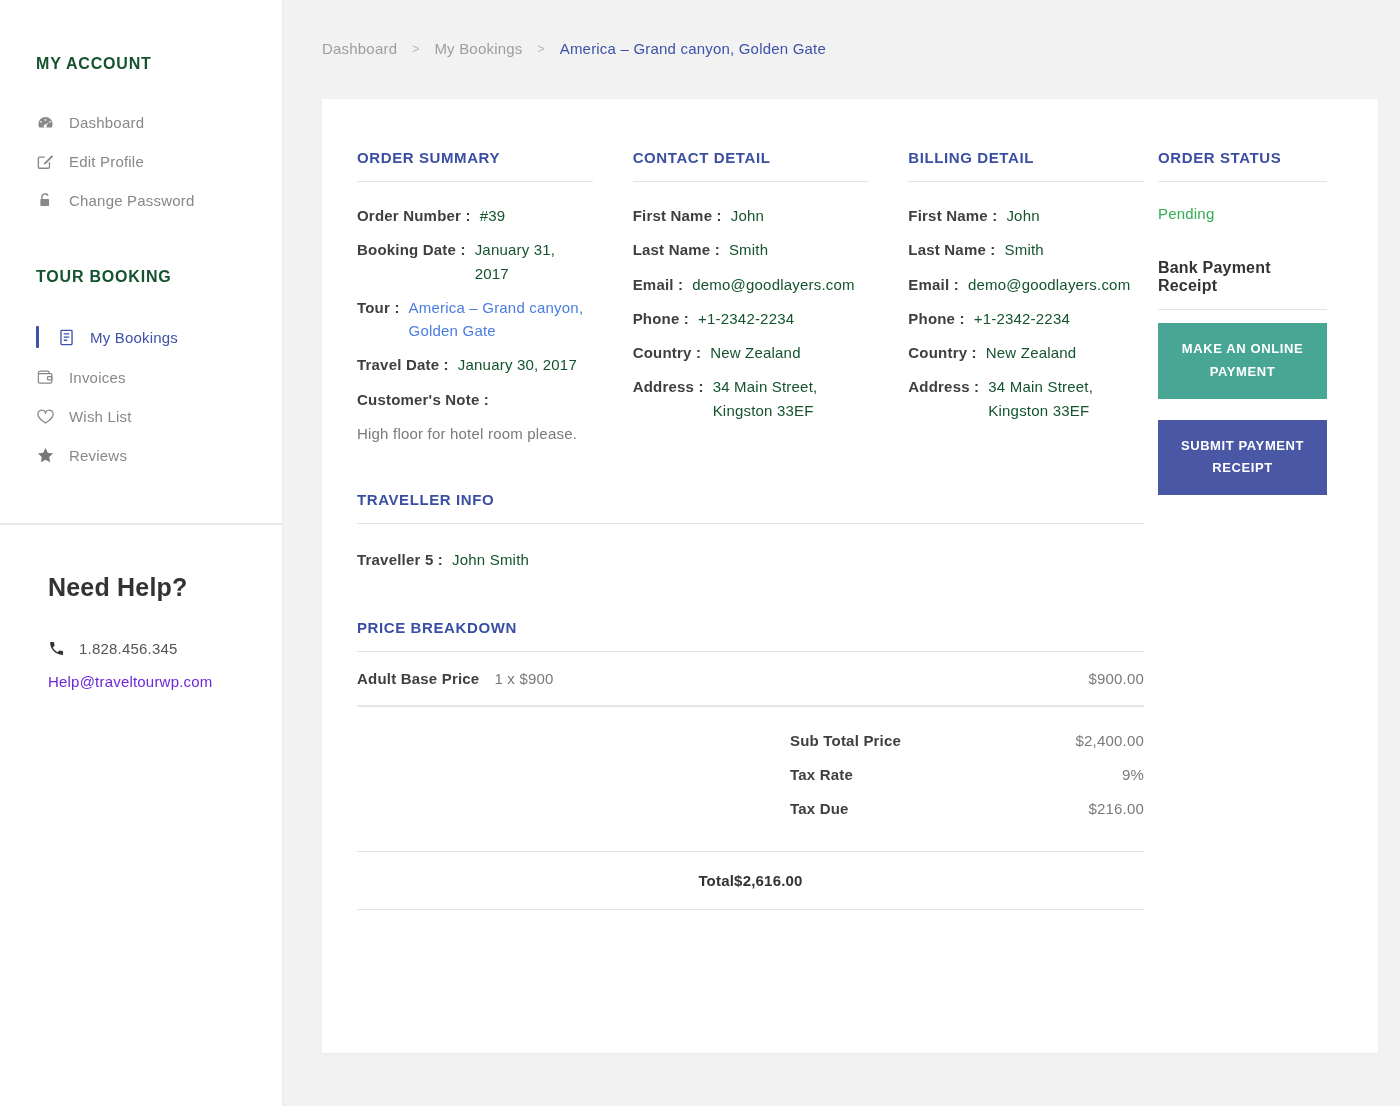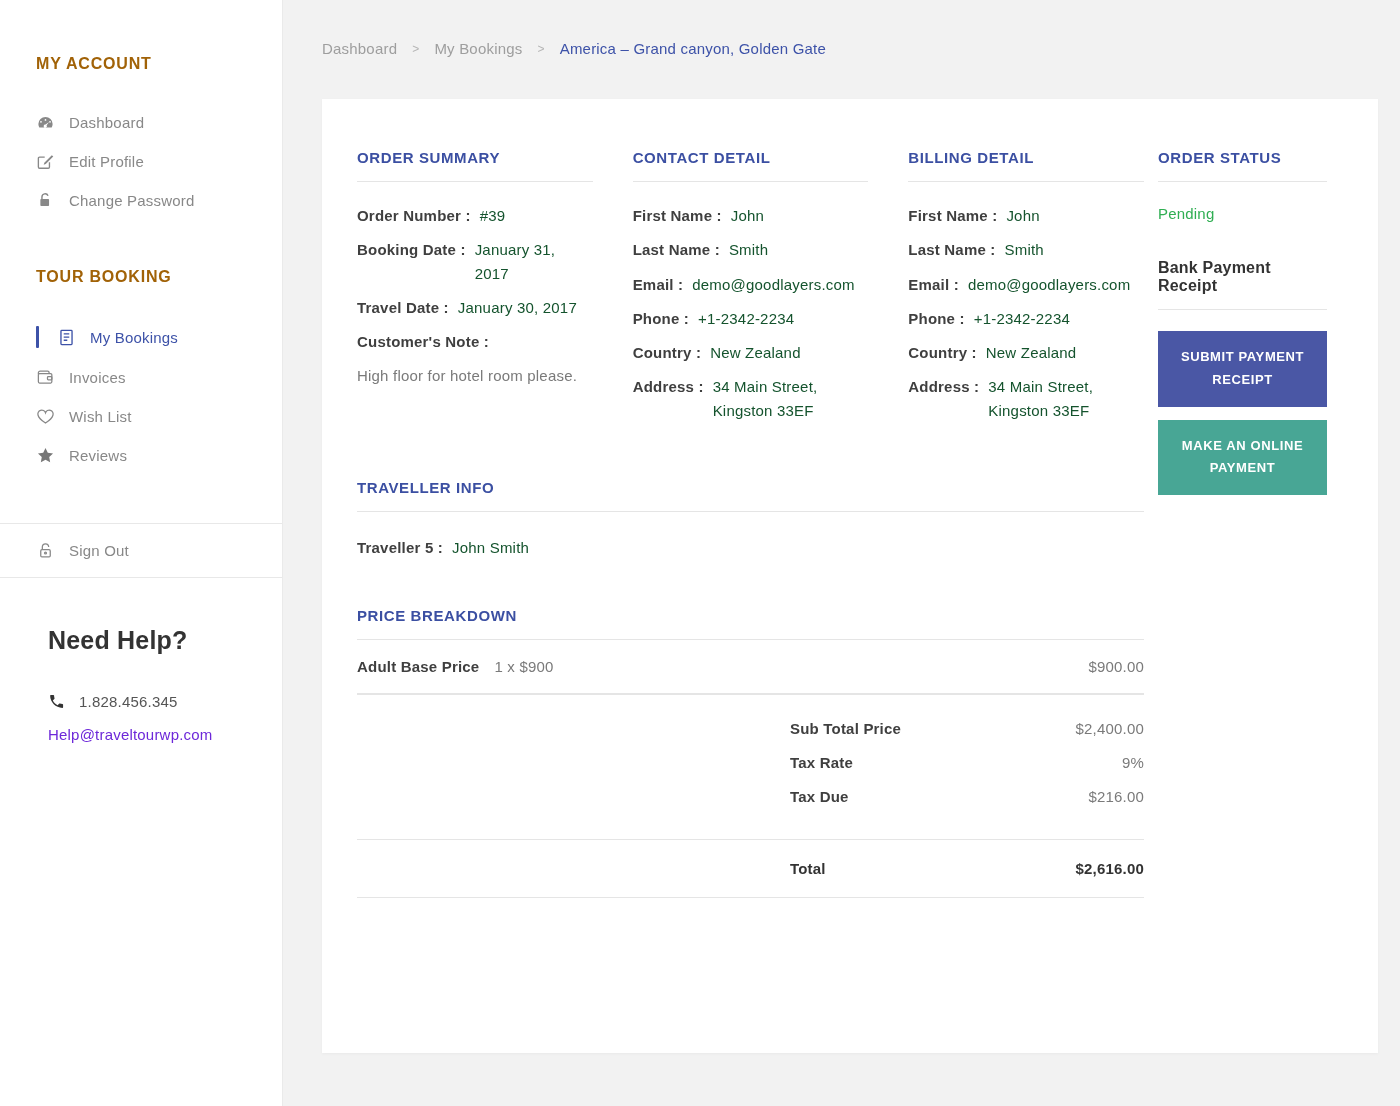--- a/index.html
+++ b/index.html
@@ -14,21 +14,21 @@
     overflow:hidden;
   }
 
   
   .sidebar {
     width:283px; min-width:283px; background:#fff;
     border-right:1px solid #eaeaea;
     padding-top:55px;
   }
   .sb-section-title {
-    font-size:16px; font-weight:700; color:#a16207;
+    font-size:16px; font-weight:700; color:#14532d;
     letter-spacing:.8px; margin:0 0 30px 36px;
   }
   .sb-list { list-style:none; margin-bottom:48px; }
   .sb-item {
     display:flex; align-items:center;
     padding:10px 0 10px 36px; cursor:pointer; color:#888;
   }
   .sb-item .icn { width:19px; height:19px; margin-right:14px; display:inline-flex; }
   .sb-item .icn svg { width:100%; height:100%; }
   .sb-item.active { color:#3d52a8; font-weight:500; }
@@ -98,21 +98,21 @@
   .pb-row1 .amt { margin-left:auto; color:#7a7a7a; }
   .pb-room { padding:16px 0 18px 0; }
   .pb-room .kv { margin-bottom:13px; }
   .pb-room .kv:last-child { margin-bottom:0; }
   .pb-room-price { display:flex; }
   .pb-room-price .amt { margin-left:auto; color:#7a7a7a; }
   .totals { padding:16px 0 26px 0; }
   .totals-row { display:flex; justify-content:space-between; margin-left:433px; padding:8.5px 0; }
   .totals-row .k { font-weight:700; color:#3f3f3f; }
   .totals-row .v { color:#7a7a7a; }
-  .total-row { display:flex; justify-content:space-between; margin-left:433px; padding:20px 0; }
+  .total-row { display:flex; justify-content:center; padding:20px 0; }
   .total-row .k { font-weight:700; color:#333; }
   .total-row .v { font-weight:700; color:#333; }
 </style>
 </head>
 <body>
 
 <aside class="sidebar">
   <h3 class="sb-section-title">MY ACCOUNT</h3>
 
   <ul class="sb-list">
@@ -179,30 +179,20 @@
       <span class="icn">
         <svg viewBox="0 0 24 24">
             <path fill="#777" d="M12 2.5l2.9 6 6.6.9-4.8 4.6 1.2 6.5L12 17.4l-5.9 3.1 1.2-6.5L2.5 9.4l6.6-.9z"></path>
           </svg>
       </span>
       <span>Reviews</span>
     </li>
   </ul>
 
   <div class="sb-divider"></div>
-  <div class="signout-row">
-    <span class="icn">
-      <svg viewBox="0 0 24 24" fill="none" stroke="#888" stroke-width="1.6">
-          <path d="M8 11V7.5a4 4 0 0 1 8 0"></path>
-          <rect x="6" y="11" width="12" height="9" rx="1.5"></rect>
-          <circle cx="12" cy="15.2" r="1.2"></circle>
-        </svg>
-    </span>
-    <span>Sign Out</span>
-  </div>
   <div class="sb-divider"></div>
 
   <div class="help-block">
     <div class="help-title">Need Help?</div>
     <div class="help-phone">
       <span class="icn">
         <svg viewBox="0 0 24 24">
             <path fill="#333" d="M6.8 10.6c1.5 2.9 3.8 5.2 6.7 6.7l2.2-2.2c.3-.3.7-.4 1-.3 1.1.4 2.4.6 3.6.6.6 0 1 .5 1 1V20c0 .6-.4 1-1 1C10.9 21 3 13.1 3 3.7c0-.6.4-1 1-1h3.6c.5 0 1 .4 1 1 0 1.3.2 2.5.6 3.6.1.4 0 .7-.3 1l-2.1 2.3z"></path>
           </svg>
       </span>
@@ -234,20 +224,25 @@
           <div class="rows">
             <div class="kv">
               <span class="k">Order Number :</span>
               <span class="v">#39</span>
             </div>
             <div class="kv">
               <span class="k">Booking Date :</span>
               <span class="v">January 31, 2017</span>
             </div>
             <div class="kv">
+              <span class="k">Tour :</span>
+              <a class="v link">America – Grand canyon,
+Golden Gate</a>
+            </div>
+            <div class="kv">
               <span class="k">Travel Date :</span>
               <span class="v">January 30, 2017</span>
             </div>
             <div class="kv">
               <span class="k">Customer's Note :</span>
             </div>
             <div class="note-text">High floor for hotel room please.</div>
           </div>
         </div>
 
@@ -361,18 +356,18 @@
         <div class="sec-divider"></div>
       </div>
     </div>
 
     <div class="card-right">
       <div class="sec-title">ORDER STATUS</div>
       <div class="sec-divider"></div>
       <div class="status-pending">Pending</div>
       <div class="bank-receipt">Bank Payment Receipt</div>
       <div class="sec-divider"></div>
+      <button class="btn btn-online">MAKE AN ONLINE PAYMENT</button>
       <button class="btn btn-submit">SUBMIT PAYMENT RECEIPT</button>
-      <button class="btn btn-online">MAKE AN ONLINE PAYMENT</button>
     </div>
 
   </div>
 </div>
 
 </body></html>

